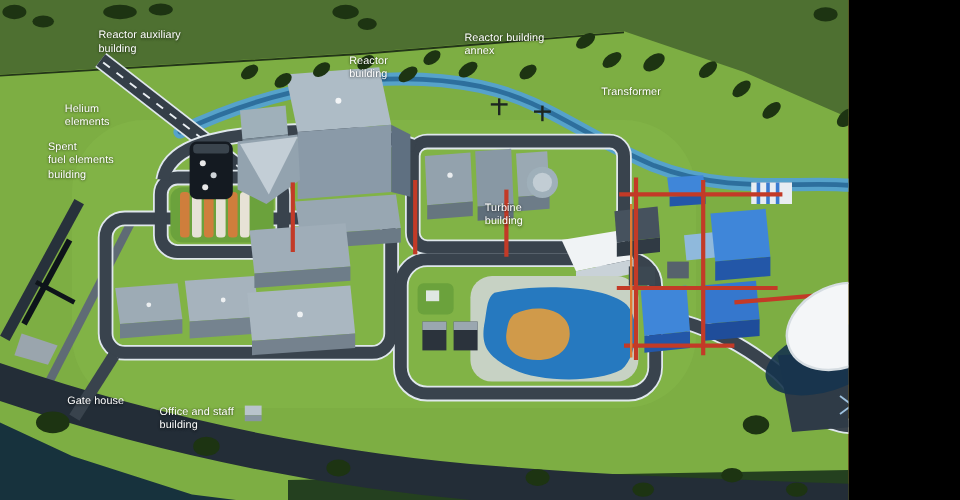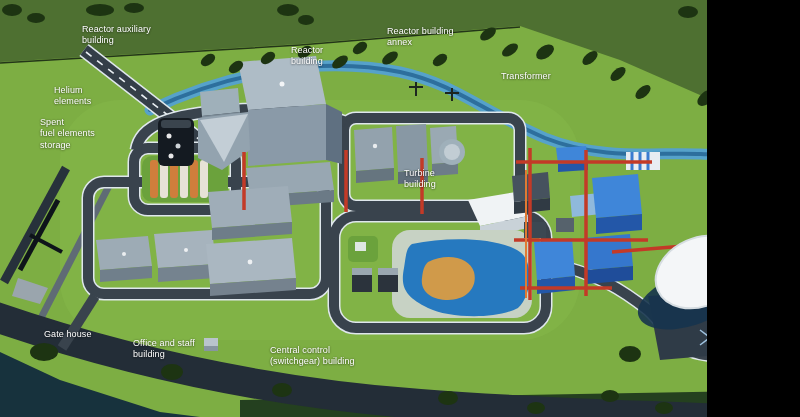--- a/index.html
+++ b/index.html
@@ -259,27 +259,25 @@
     <ellipse cx="778" cy="380" rx="9" ry="6"></ellipse>
   </g>
 </svg>
 
 <div class="lbl" style="left:82px;top:24px">Reactor auxiliary
 building</div>
 <div class="lbl" style="left:54px;top:85px">Helium
 elements</div>
 <div class="lbl" style="left:40px;top:117px">Spent
 fuel elements
-storage</div>
+building</div>
 <div class="lbl" style="left:291px;top:45px">Reactor
 building</div>
 <div class="lbl" style="left:387px;top:26px">Reactor building
 annex</div>
 <div class="lbl" style="left:501px;top:71px">Transformer</div>
 <div class="lbl" style="left:404px;top:168px">Turbine
 building</div>
-<div class="lbl" style="left:44px;top:329px">Gate house</div>
+<div class="lbl" style="left:56px;top:329px">Gate house</div>
 <div class="lbl" style="left:133px;top:338px">Office and staff
 building</div>
-<div class="lbl" style="left:270px;top:345px">Central control
-(switchgear) building</div>
 
 </div>
 
 </body></html>

